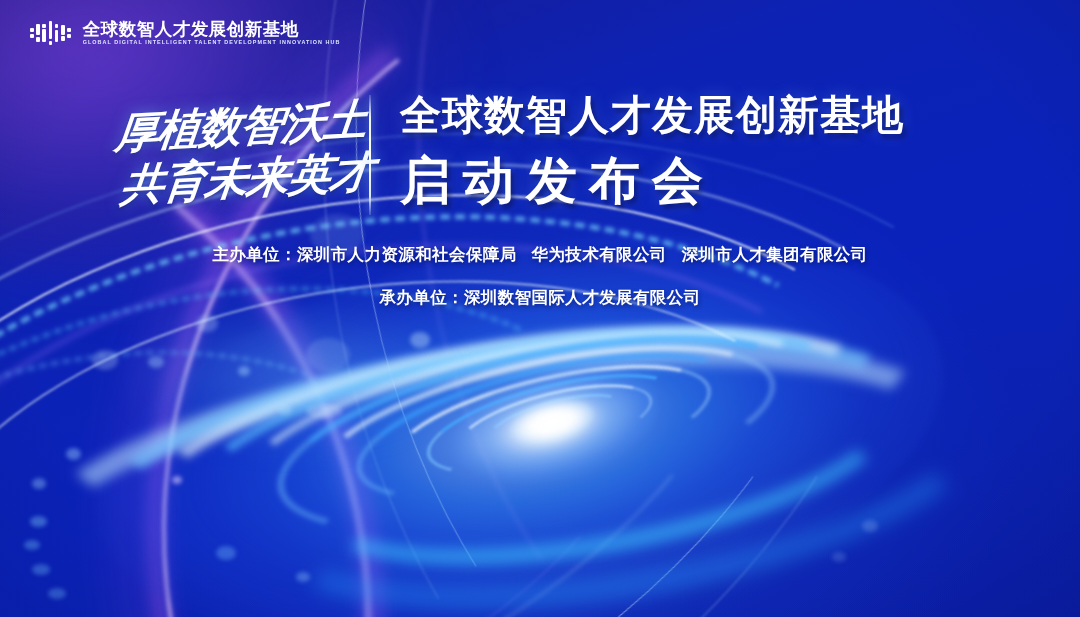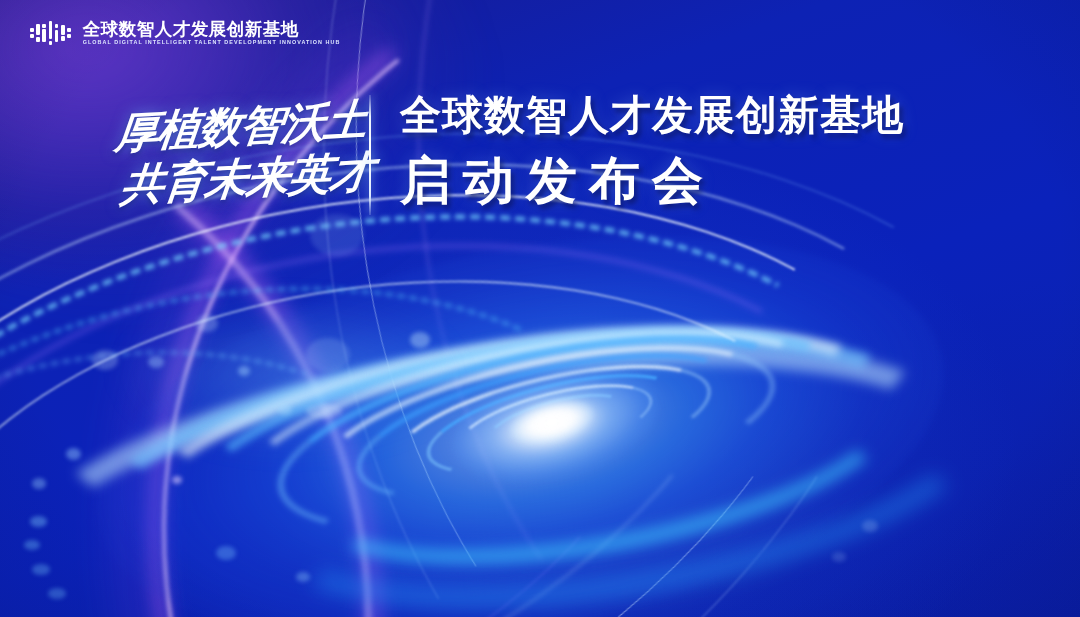--- a/index.html
+++ b/index.html
@@ -377,15 +377,17 @@
   </div>
 
   <div id="divider"></div>
 
   <div id="mainTitle">
     <div id="mt1">全球数智人才发展创新基地</div>
     <div id="mt2">启动发布会</div>
   </div>
 
   <div id="orgBlock">
+    <div class="orgLine" id="org1">主办单位：深圳市人力资源和社会保障局   华为技术有限公司   深圳市人才集团有限公司</div>
+    <div class="orgLine" id="org2">承办单位：深圳数智国际人才发展有限公司</div>
   </div>
 
 </div>
 
 </body></html>

